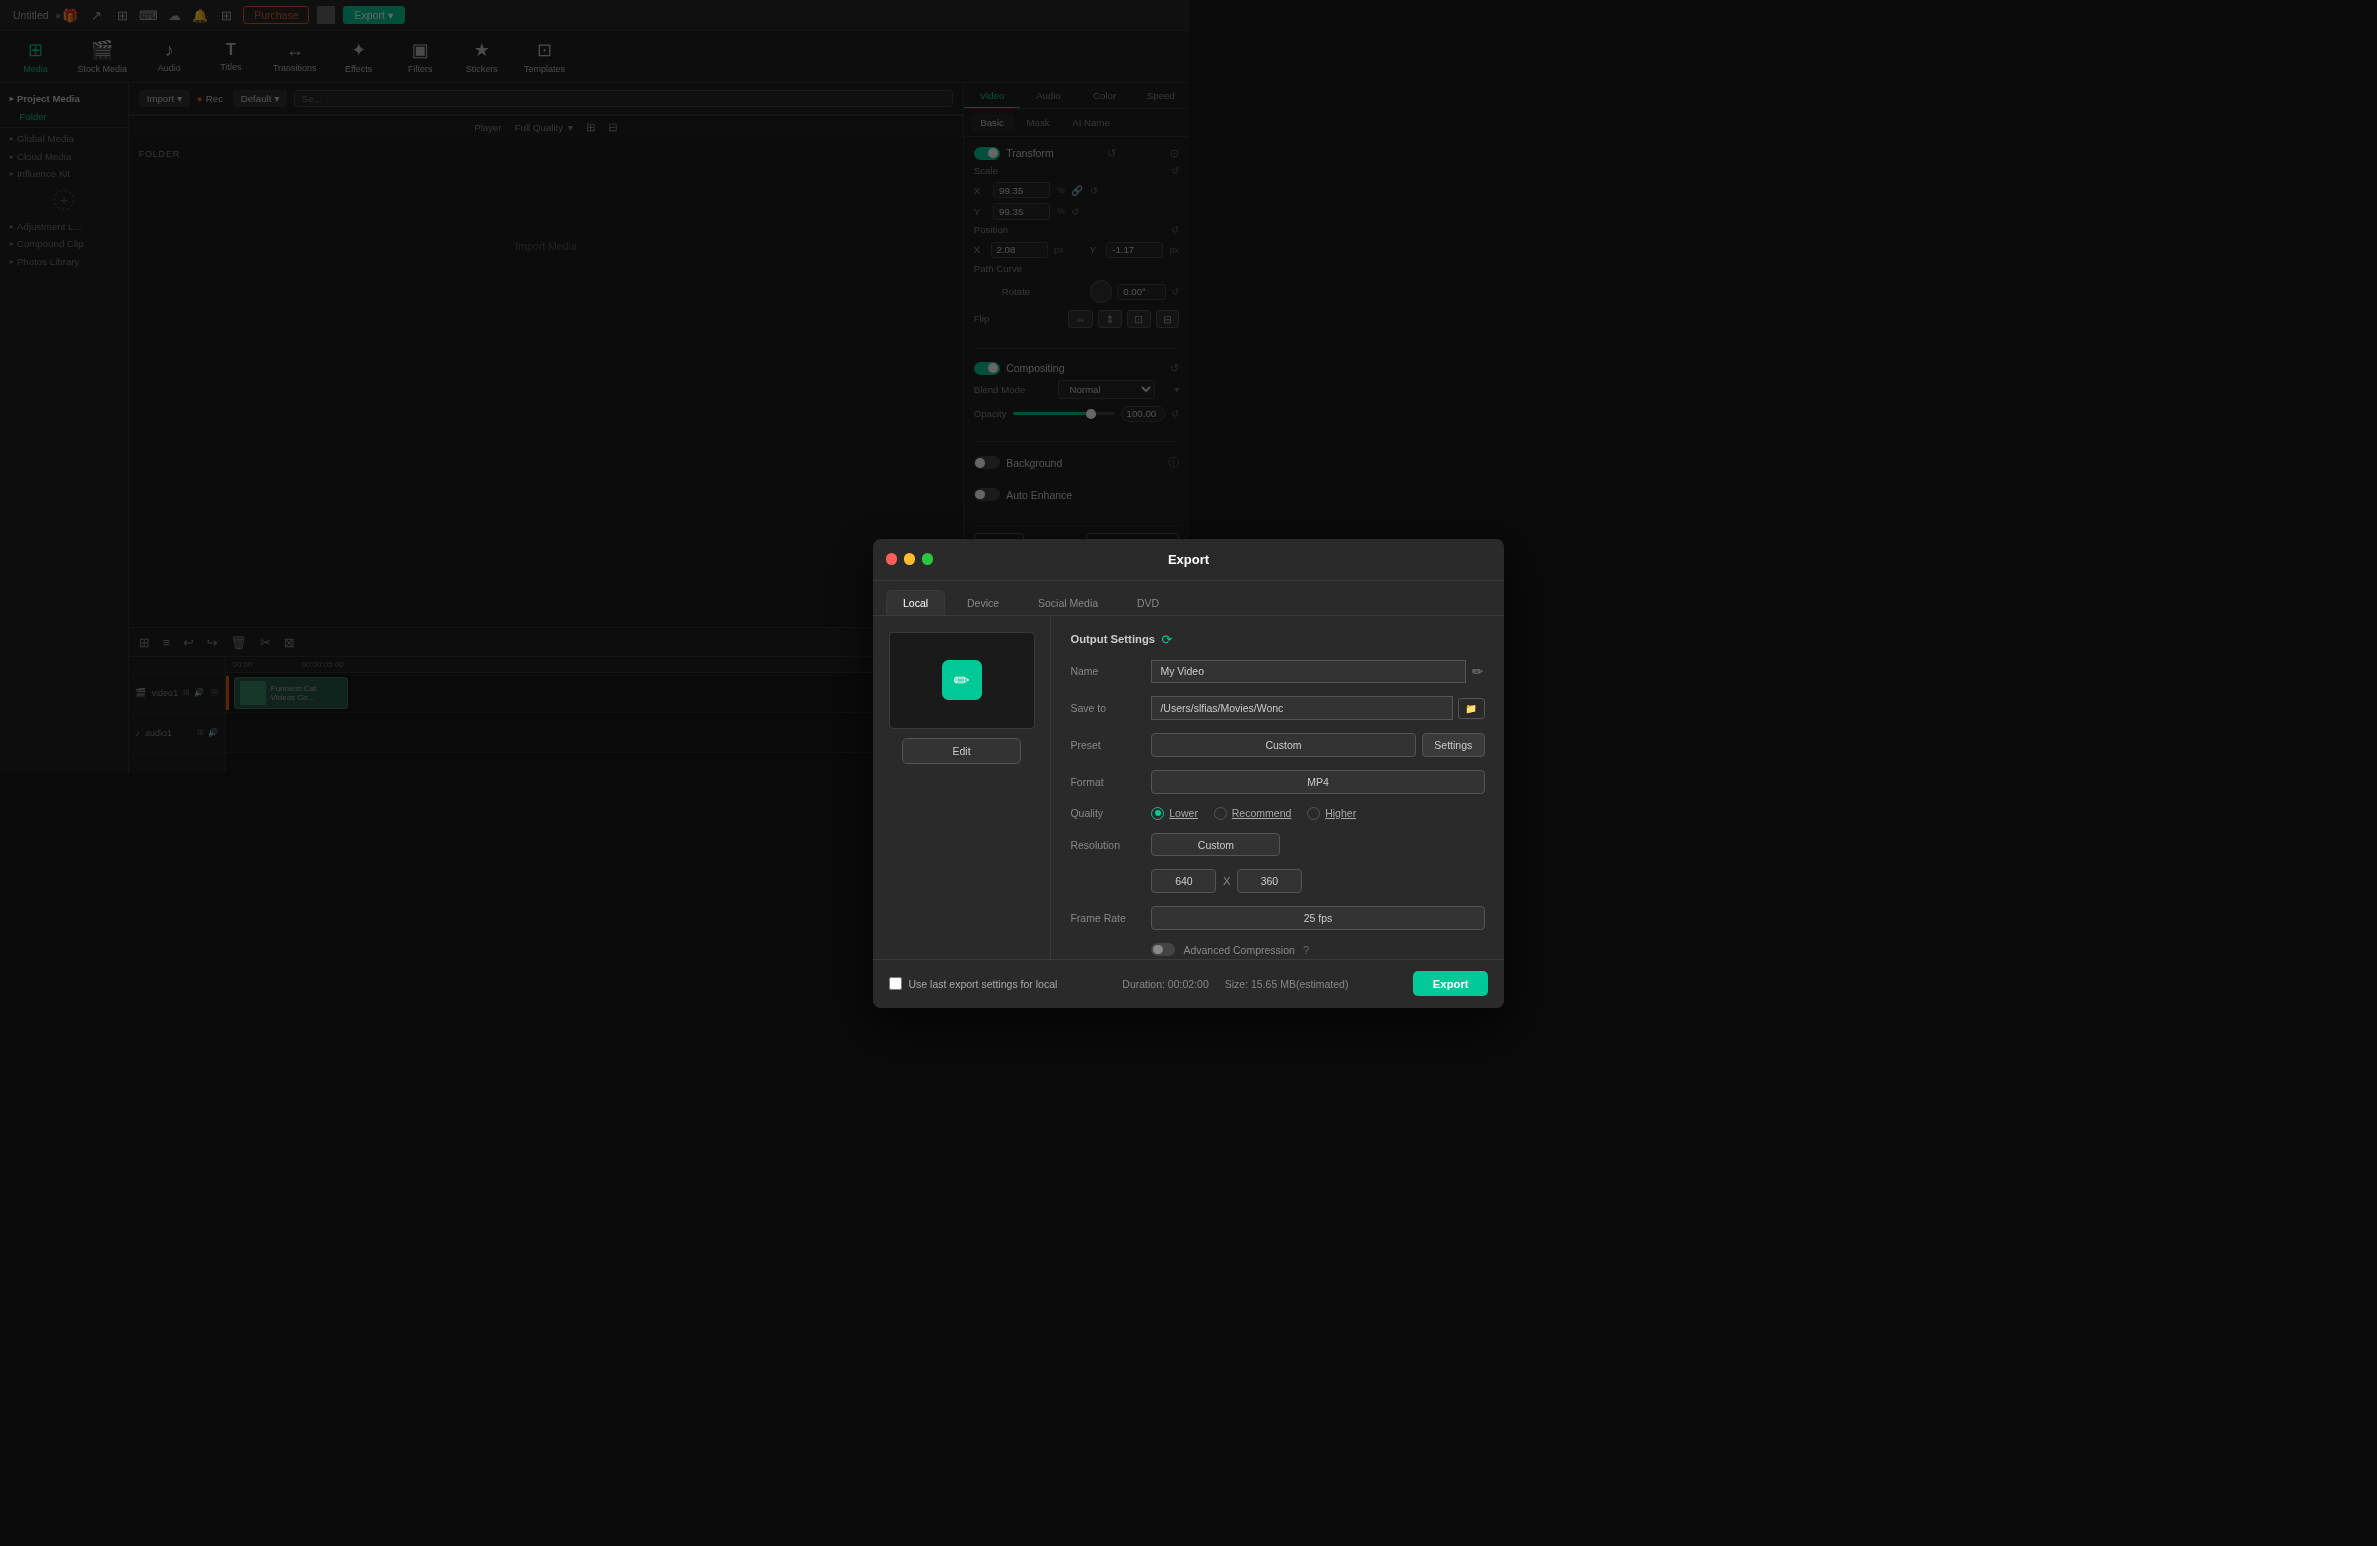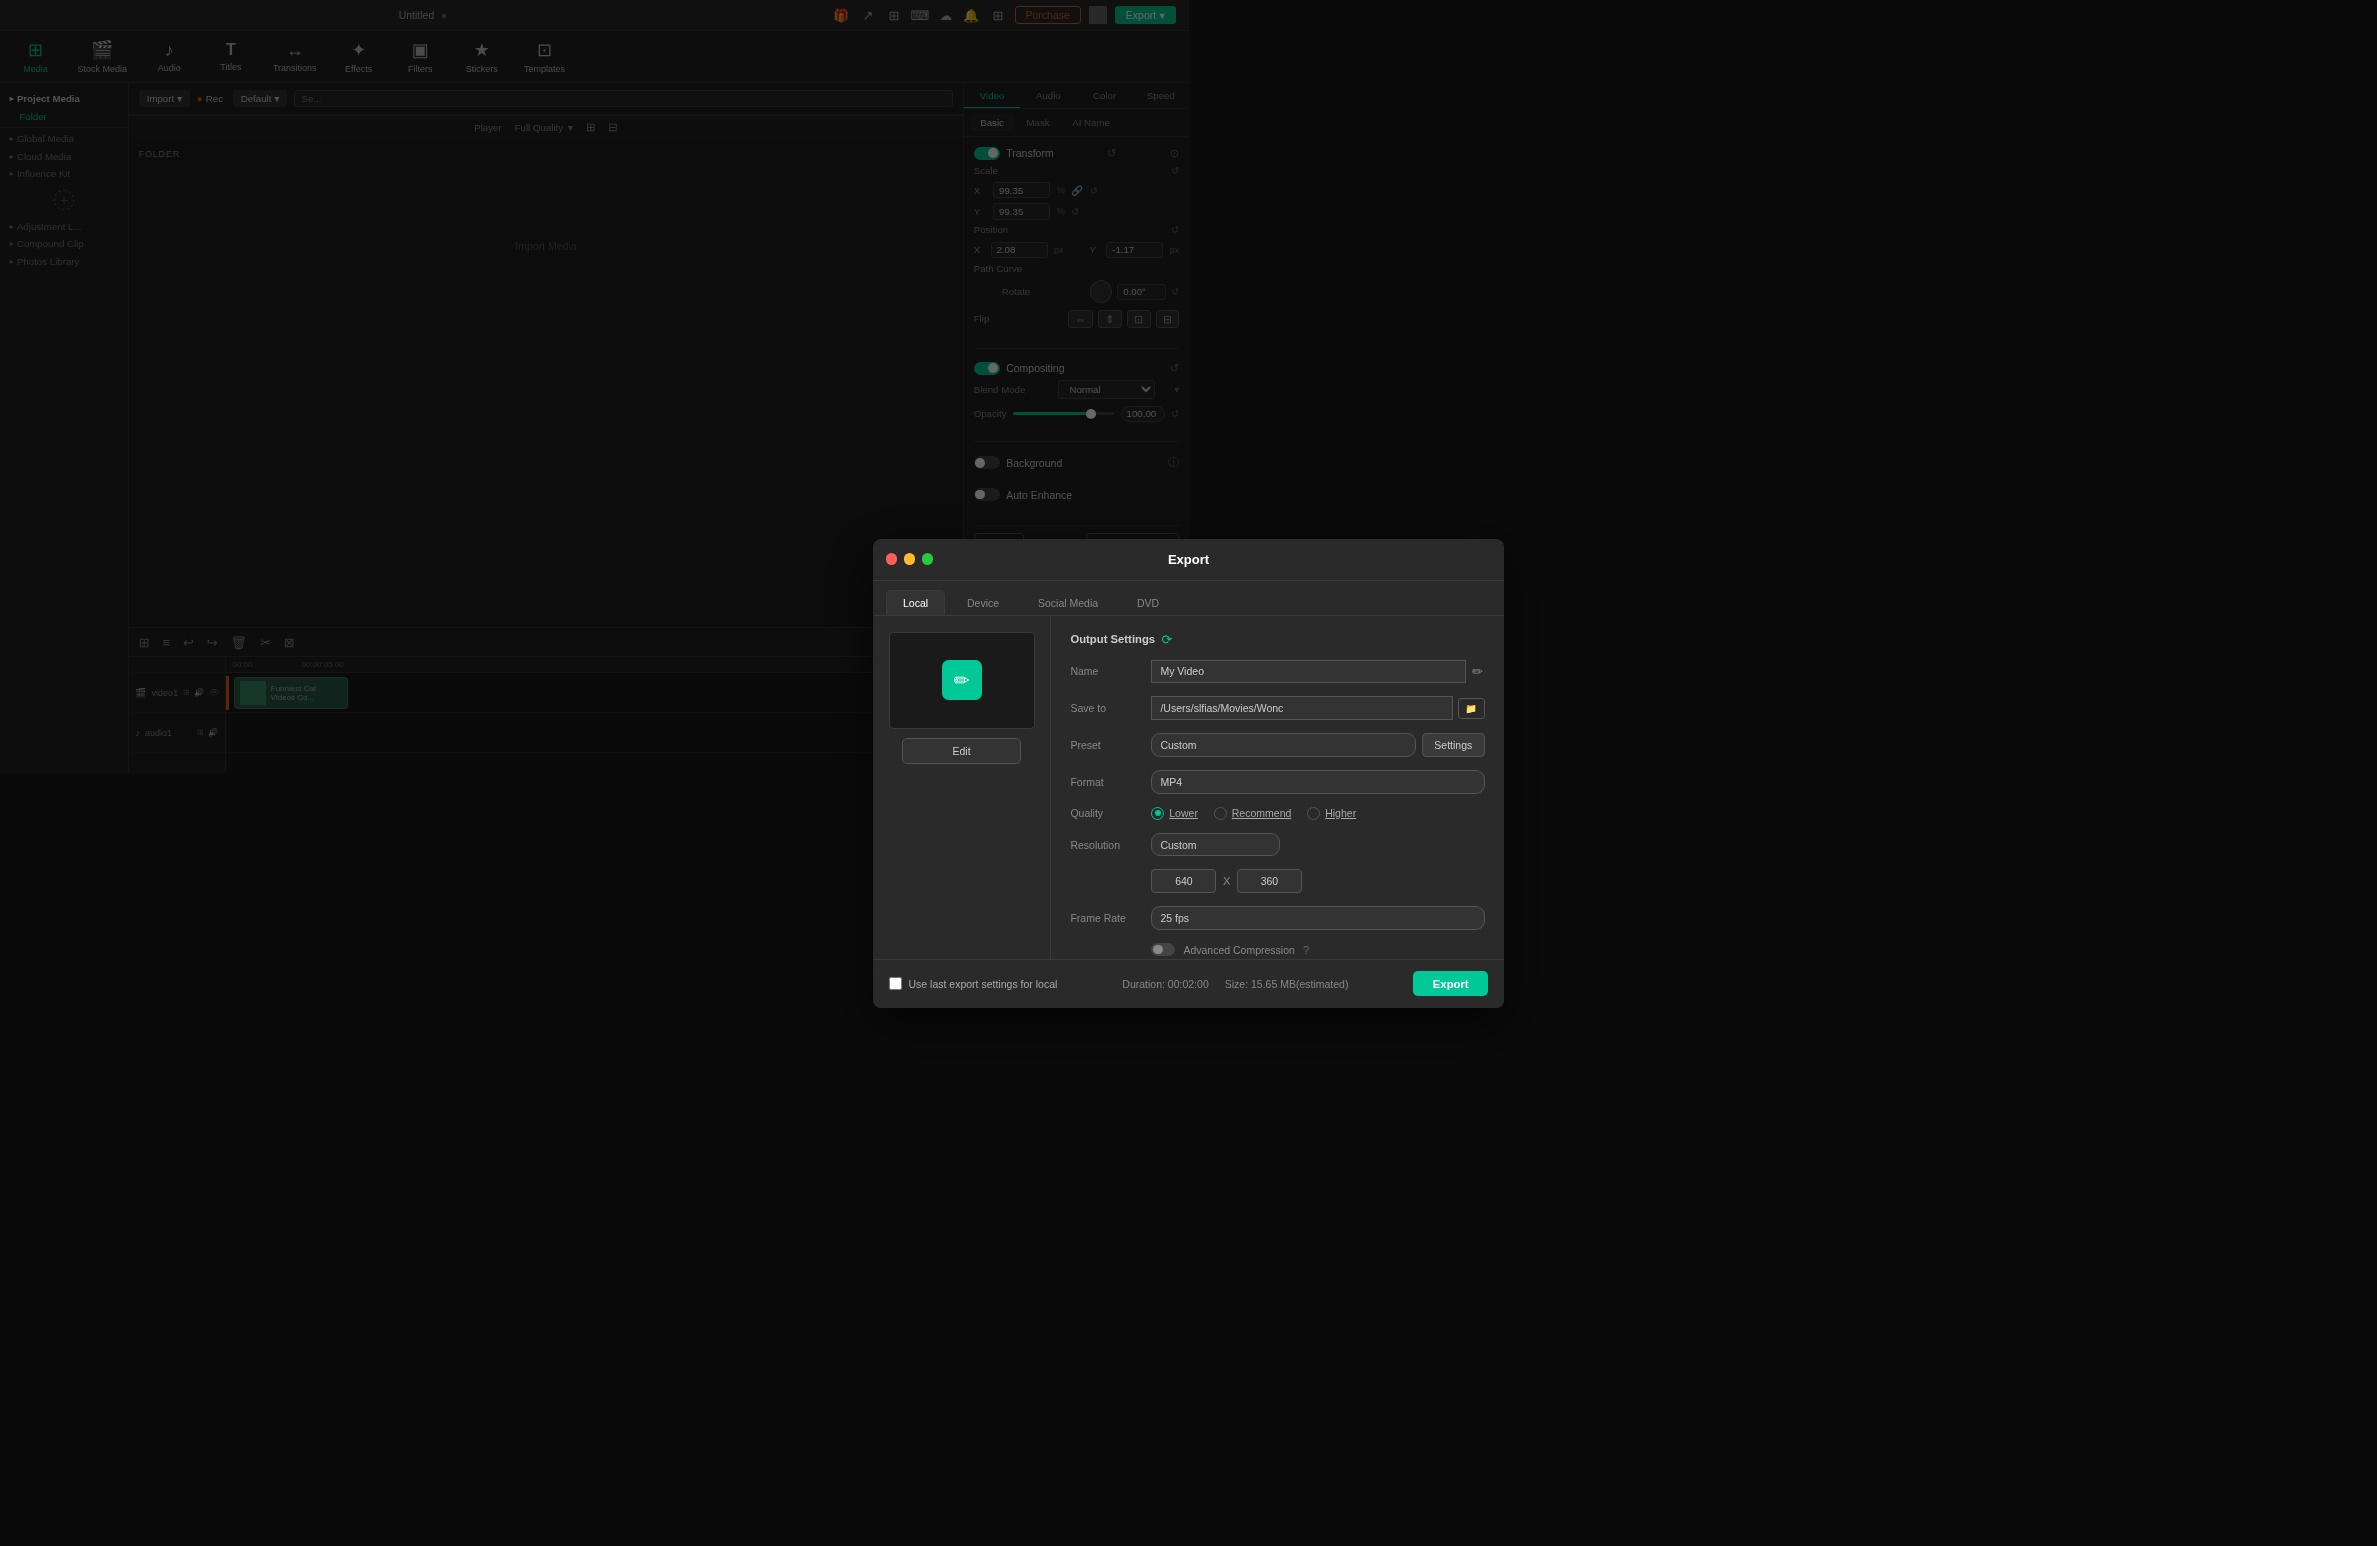--- a/index.html
+++ b/index.html
@@ -13,21 +13,20 @@
       overflow: hidden;
       position: relative;
     }
 
     
     .top-bar {
       height: 31px;
       background: #2a2a2a;
       display: flex;
       align-items: center;
-      justify-content: space-between;
       padding: 0 13px;
       border-bottom: 0.8px solid #333;
     }
     .top-bar-center {
       display: flex;
       align-items: center;
       gap: 6.5px;
       color: #aaa;
       font-size: 10.5px;
     }
@@ -628,26 +627,27 @@
     .select-with-btn {
       display: flex;
       gap: 6.5px;
       flex: 1;
       align-items: center;
     }
     .setting-select {
       flex: 1;
       background: #333;
       border: 0.8px solid #555;
-      border-radius: 9px;
+      border-radius: 4px;
       color: #ccc;
       padding: 4.9px 8px;
       font-size: 10.5px;
       appearance: none;
       cursor: pointer;
+      text-align: center;
     }
     .settings-btn {
       background: #3a3a3a;
       border: 0.8px solid #555;
       color: #ccc;
       border-radius: 4px;
       padding: 4.9px 11.3px;
       cursor: pointer;
       font-size: 10.5px;
     }

